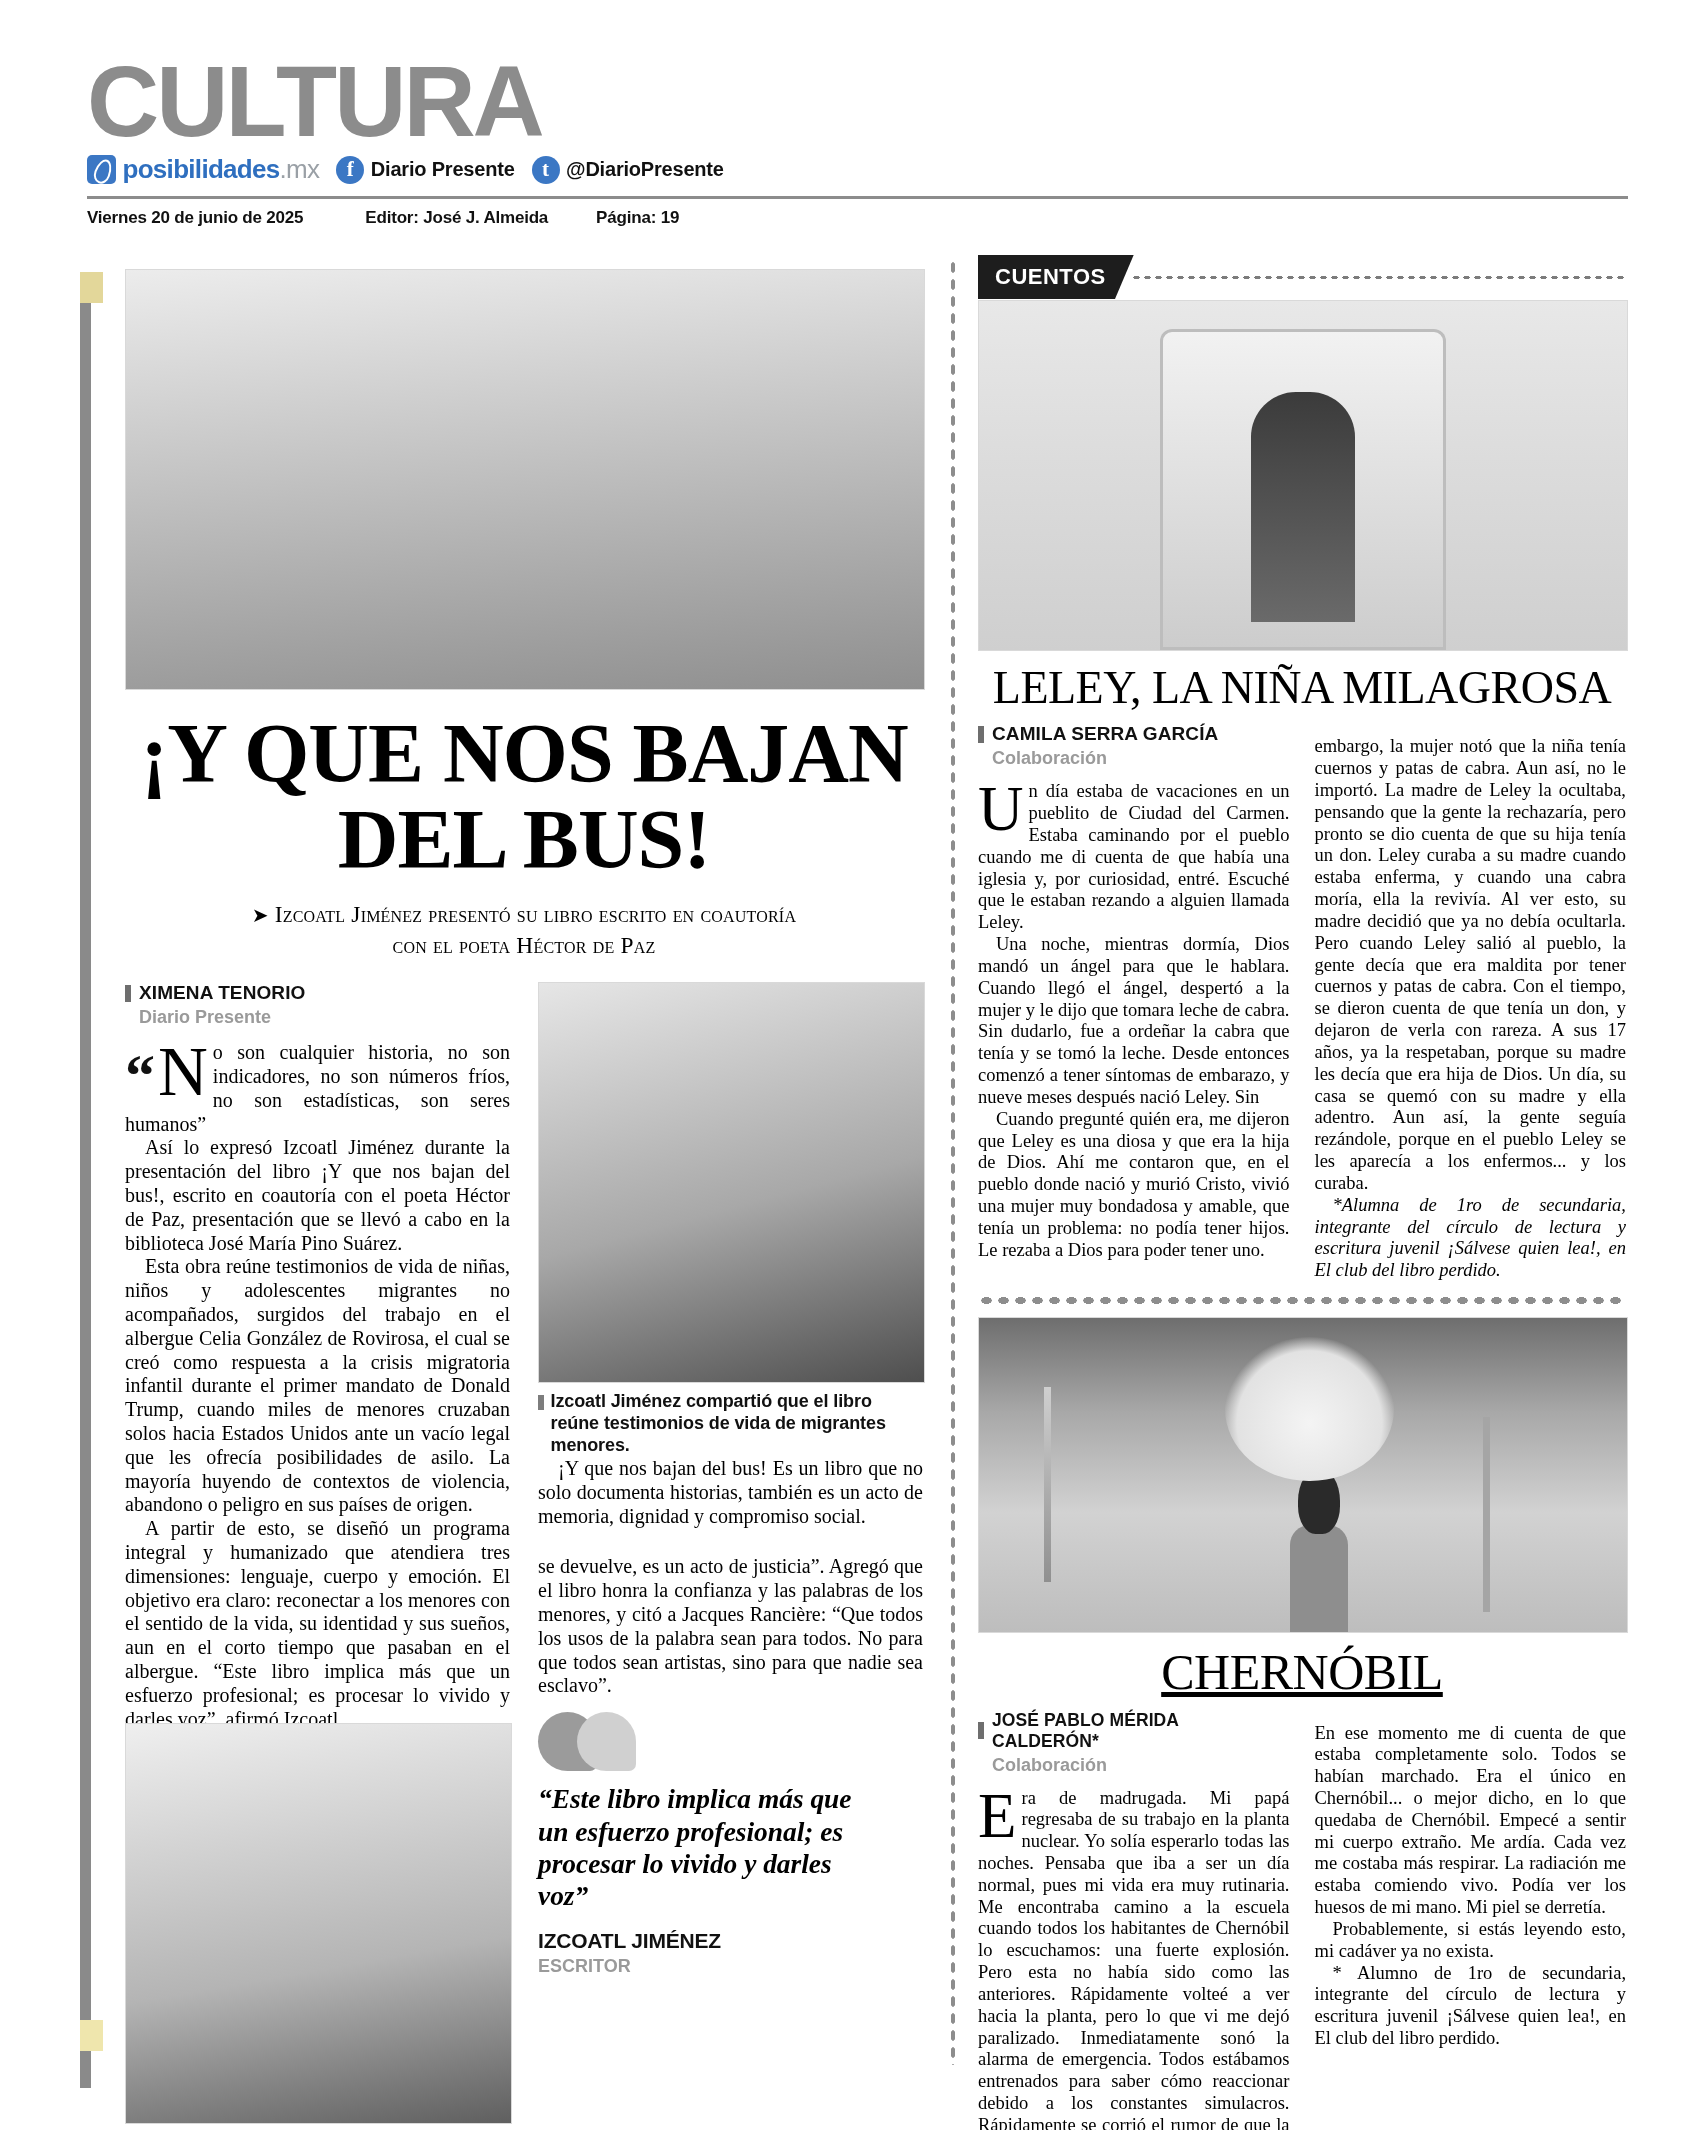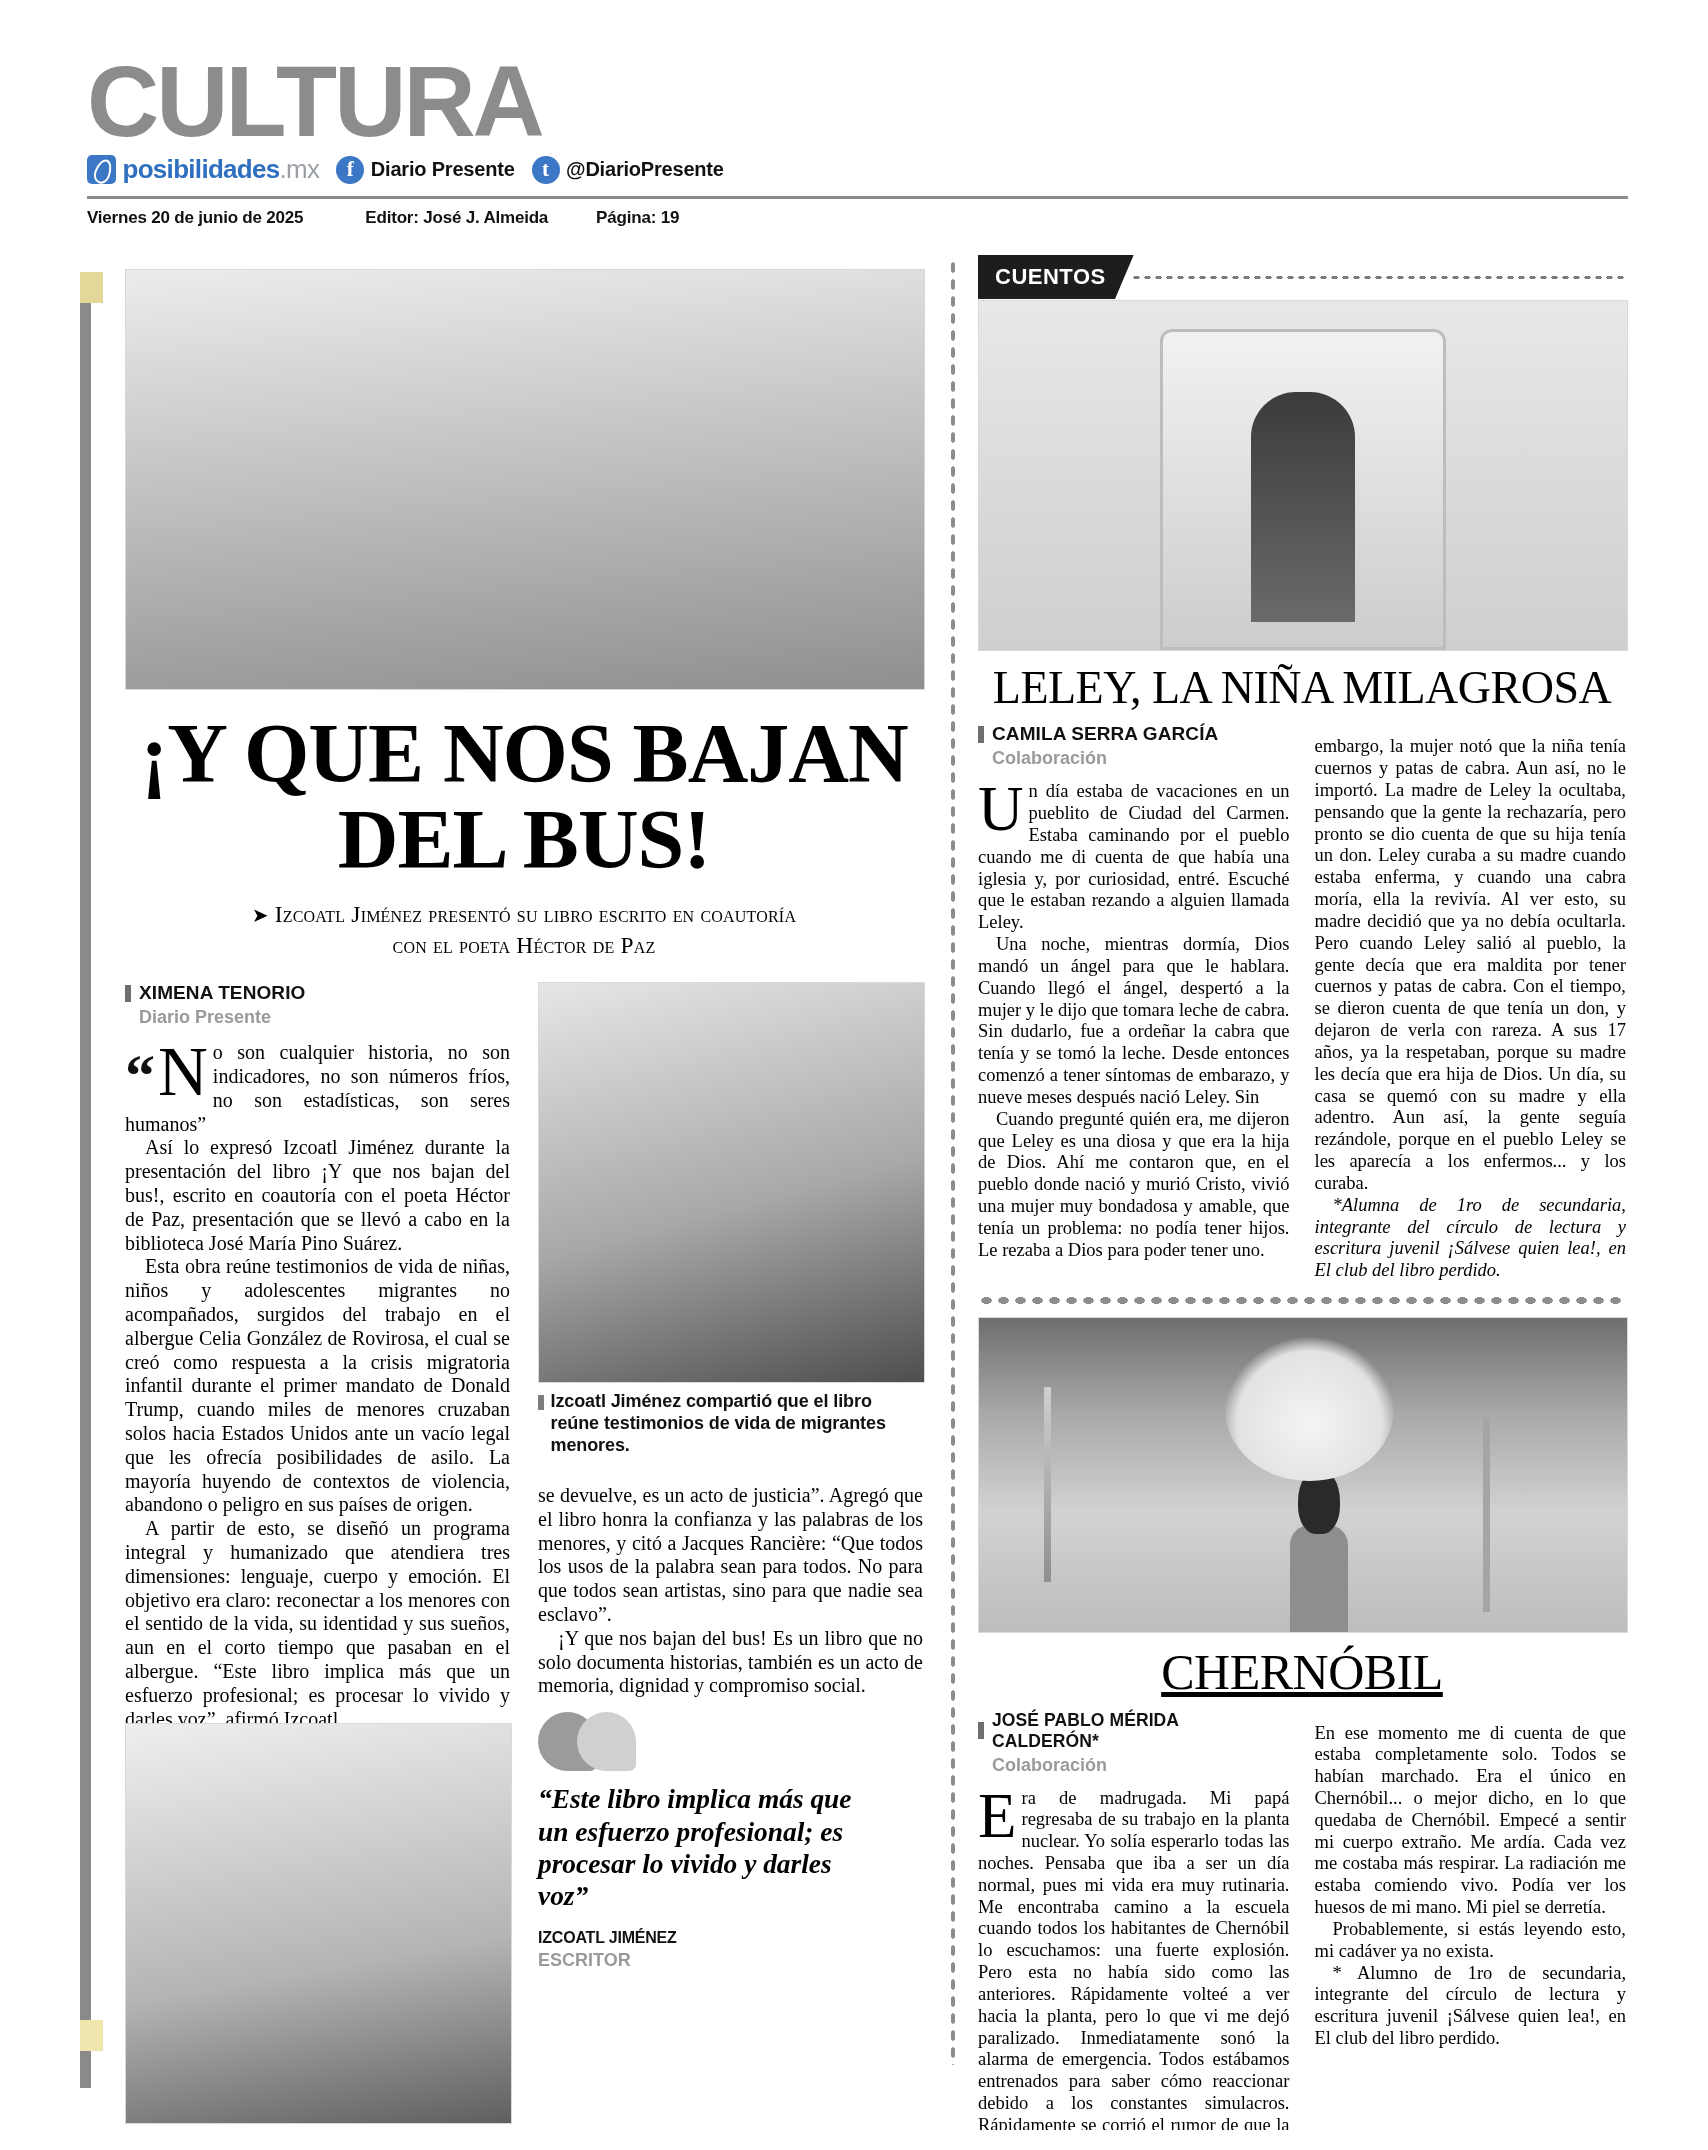--- a/index.html
+++ b/index.html
@@ -127,21 +127,21 @@
     position:absolute; display:block; width:59px; height:59px;
     border-radius:0 50% 50% 50%;
     transform:rotate(0deg);
   }
   .qmark i:nth-child(1){ left:0;   top:5px; background:#9b9b9b; border-radius:50% 50% 12% 50%; }
   .qmark i:nth-child(2){ left:39px;top:5px; background:#d0d0d0; border-radius:50% 50% 12% 50%; }
   .pq-text {
     font-family:"Liberation Serif", serif; font-weight:bold; font-style:italic;
     font-size:27.4px; line-height:1.18; margin-top:11px; color:#000;
   }
-  .pq-author { font-size:16px; font-weight:bold; margin-top:16px; letter-spacing:-0.2px; }
+  .pq-author { font-size:21px; font-weight:bold; margin-top:16px; letter-spacing:-0.2px; }
   .pq-role { font-size:18px; font-weight:bold; color:#9a9a9a; margin-top:3px; }
 
   
   .right-wrap { position:absolute; left:978px; top:254px; width:648px; }
 
   .tagflag { position:relative; display:flex; align-items:center; height:46px; }
   .tagflag .flag {
     background:#1d1d1d; color:#fff; font-weight:bold; font-size:22px;
     padding:9px 28px 9px 17px; letter-spacing:0.5px;
     clip-path:polygon(0 0, 100% 0, 88% 100%, 0% 100%);
@@ -283,22 +283,22 @@
       </div>
 
       <div class="col">
         <div class="photo ph-portrait ill portrait"></div>
 
         <div class="photo-caption">
           <span class="tick"></span>
           <span class="cap-text">Izcoatl Jiménez compartió que el libro reúne testimonios de vida de migrantes menores.</span>
         </div>
 
+        <p class="body">¡Y que nos bajan del bus! Es un libro que no solo documenta historias, también es un acto de memoria, dignidad y compromiso social.</p>
         <p class="body first" style="margin-top:27px">se devuelve, es un acto de justicia”. Agregó que el libro honra la confianza y las palabras de los menores, y citó a Jacques Rancière: “Que todos los usos de la palabra sean para todos. No para que todos sean artistas, sino para que nadie sea esclavo”.</p>
-        <p class="body">¡Y que nos bajan del bus! Es un libro que no solo documenta historias, también es un acto de memoria, dignidad y compromiso social.</p>
 
         <div class="pullquote">
           <div class="qmark">
               <i></i>
               <i></i>
             </div>
           <div class="pq-text">“Este libro implica más que un esfuerzo profesional; es procesar lo vivido y darles voz”</div>
           <div class="pq-author">IZCOATL JIMÉNEZ</div>
           <div class="pq-role">ESCRITOR</div>
         </div>

